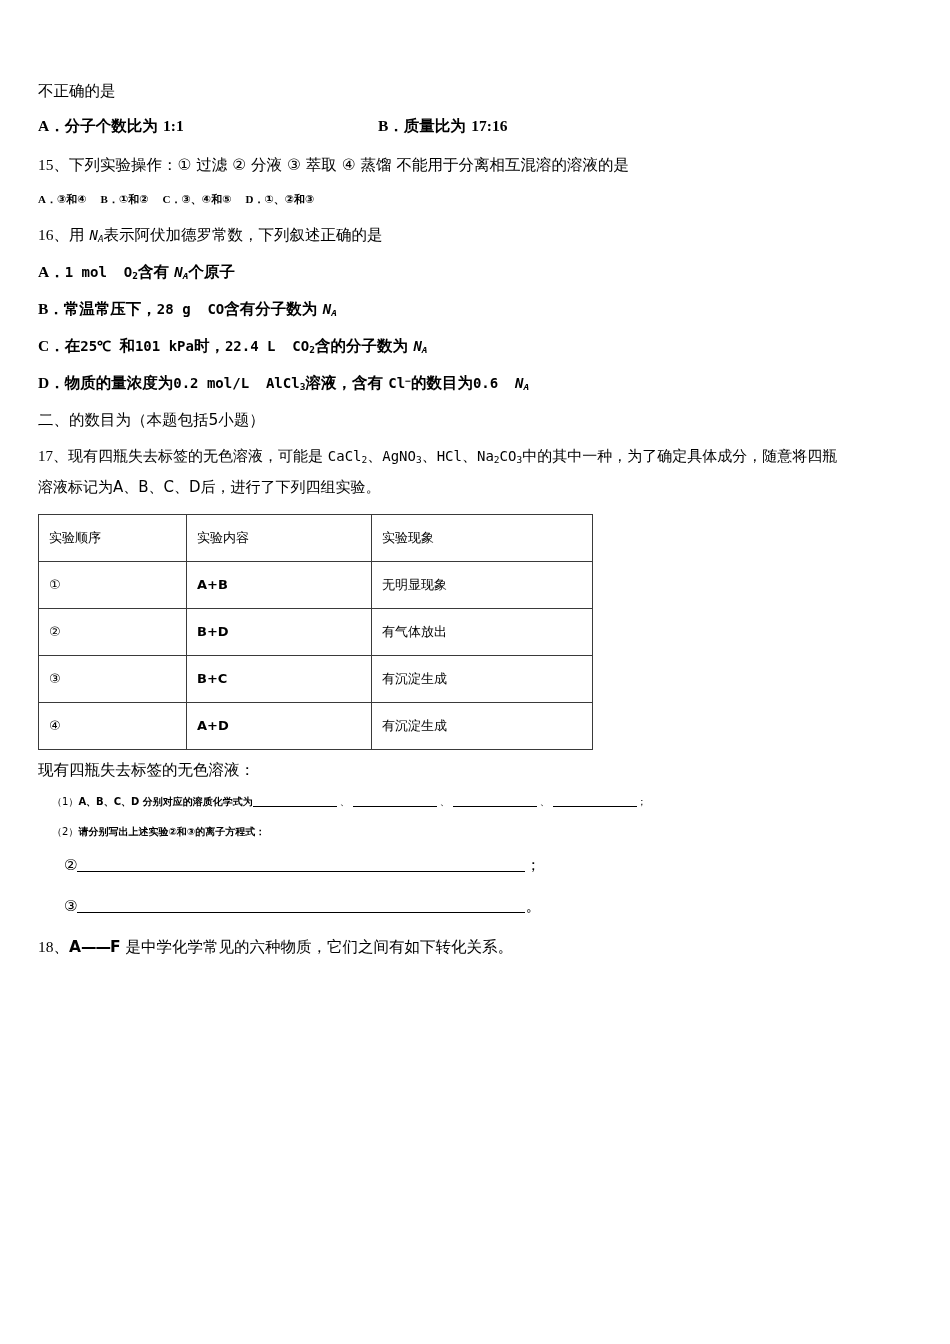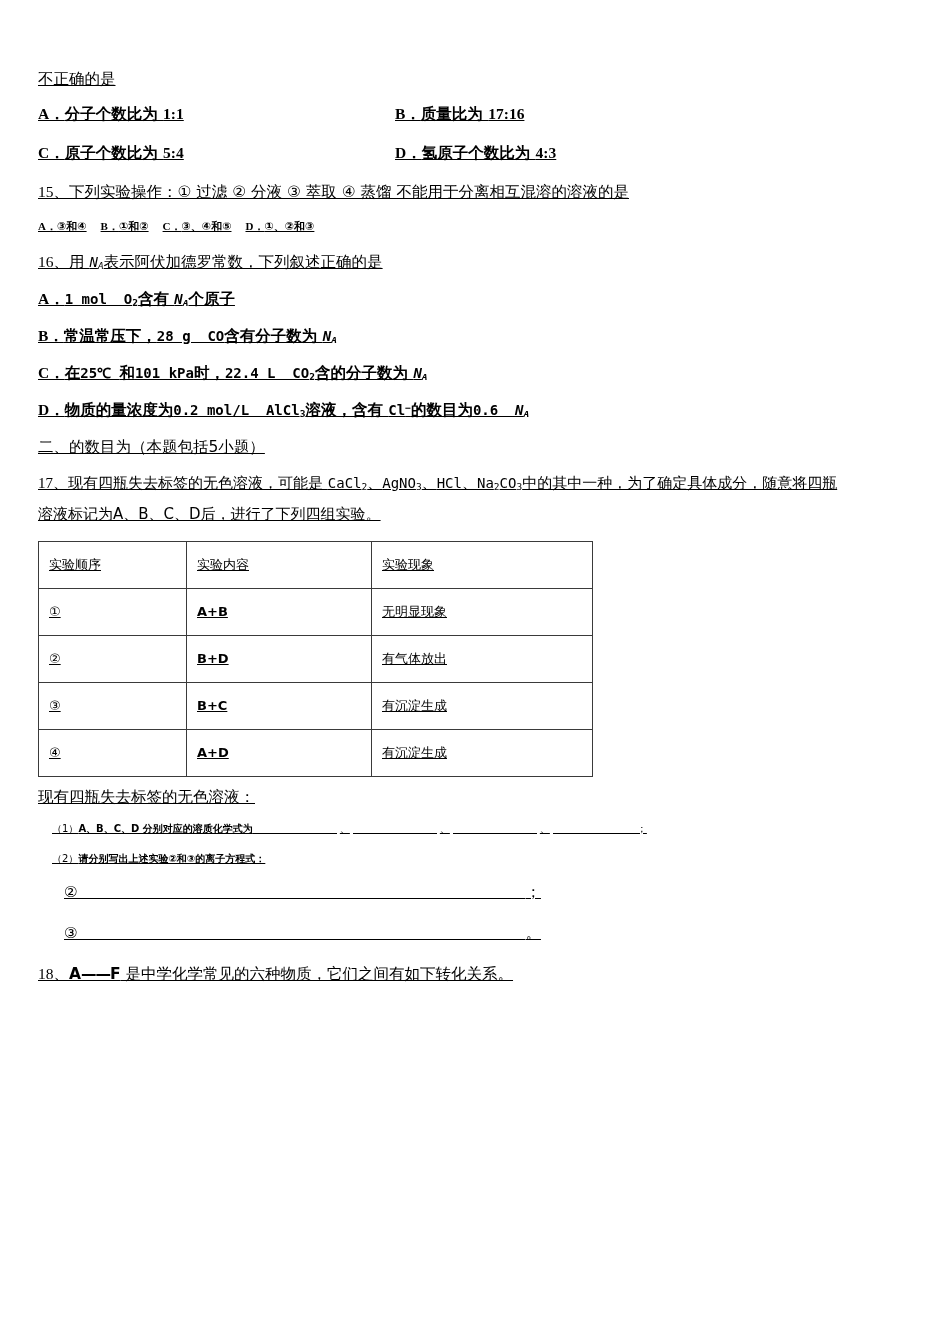--- a/index.html
+++ b/index.html
@@ -18,23 +18,22 @@
   .page {
     position: absolute;
     left: 0; top: 0;
     width: 950px;
     height: 1344px;
     padding: 0;
   }
   .content {
     position: absolute;
     left: 38px;
-    top: 72px;
+    top: 84px;
     width: 878px;
-    text-decoration: underline;
   }
 
   
   .line {
     font-size: 15.5px;
     line-height: 1.0;
     margin: 0 0 16px 0;
     white-space: nowrap;
   }
   .stem {
@@ -62,21 +61,20 @@
   sup {
     font-size: 0.68em;
     vertical-align: 0.38em;
   }
 
   
   .opt-row {
     display: flex;
     margin: 0 0 18px 0;
     font-size: 15.5px;
-    gap: 17px;
   }
   .opt-col {
     width: 340px;
     flex: 0 0 340px;
     white-space: nowrap;
   }
   .opt-label {
     font-weight: bold;
     font-family: "Liberation Serif", serif;
   }
@@ -193,28 +191,20 @@
 
     <div class="opt-row">
       <div class="opt-col">
         <span class="opt-label">A．</span><span class="opt-text cn">分子个数比为 </span><span class="opt-text">1:1</span>
       </div>
       <div class="opt-col">
         <span class="opt-label">B．</span><span class="opt-text cn">质量比为 </span><span class="opt-text">17:16</span>
       </div>
     </div>
 
-    <div class="opt-row">
-      <div class="opt-col">
-        <span class="opt-label">C．</span><span class="opt-text cn">原子个数比为 </span><span class="opt-text">5:4</span>
-      </div>
-      <div class="opt-col">
-        <span class="opt-label">D．</span><span class="opt-text cn">氢原子个数比为 </span><span class="opt-text">4:3</span>
-      </div>
-    </div>
 
     <div class="stem cn" style="white-space:nowrap;">
       <span class="qnum">15、</span><span>下列实验操作：① 过滤 ② 分液 ③ 萃取 ④ 蒸馏  不能用于分离相互混溶的溶液的是</span>
     </div>
 
     <div class="opt-inline">
       <span><span class="opt-label">A．</span><span class="cn">③和④</span></span><span class="gap"></span><span><span class="opt-label">B．</span><span class="cn">①和②</span></span><span class="gap"></span><span><span class="opt-label">C．</span><span class="cn">③、④和⑤</span></span><span class="gap"></span><span><span class="opt-label">D．</span><span class="cn">①、②和③</span></span>
     </div>
 
     <div class="stem cn" style="white-space:nowrap;">

